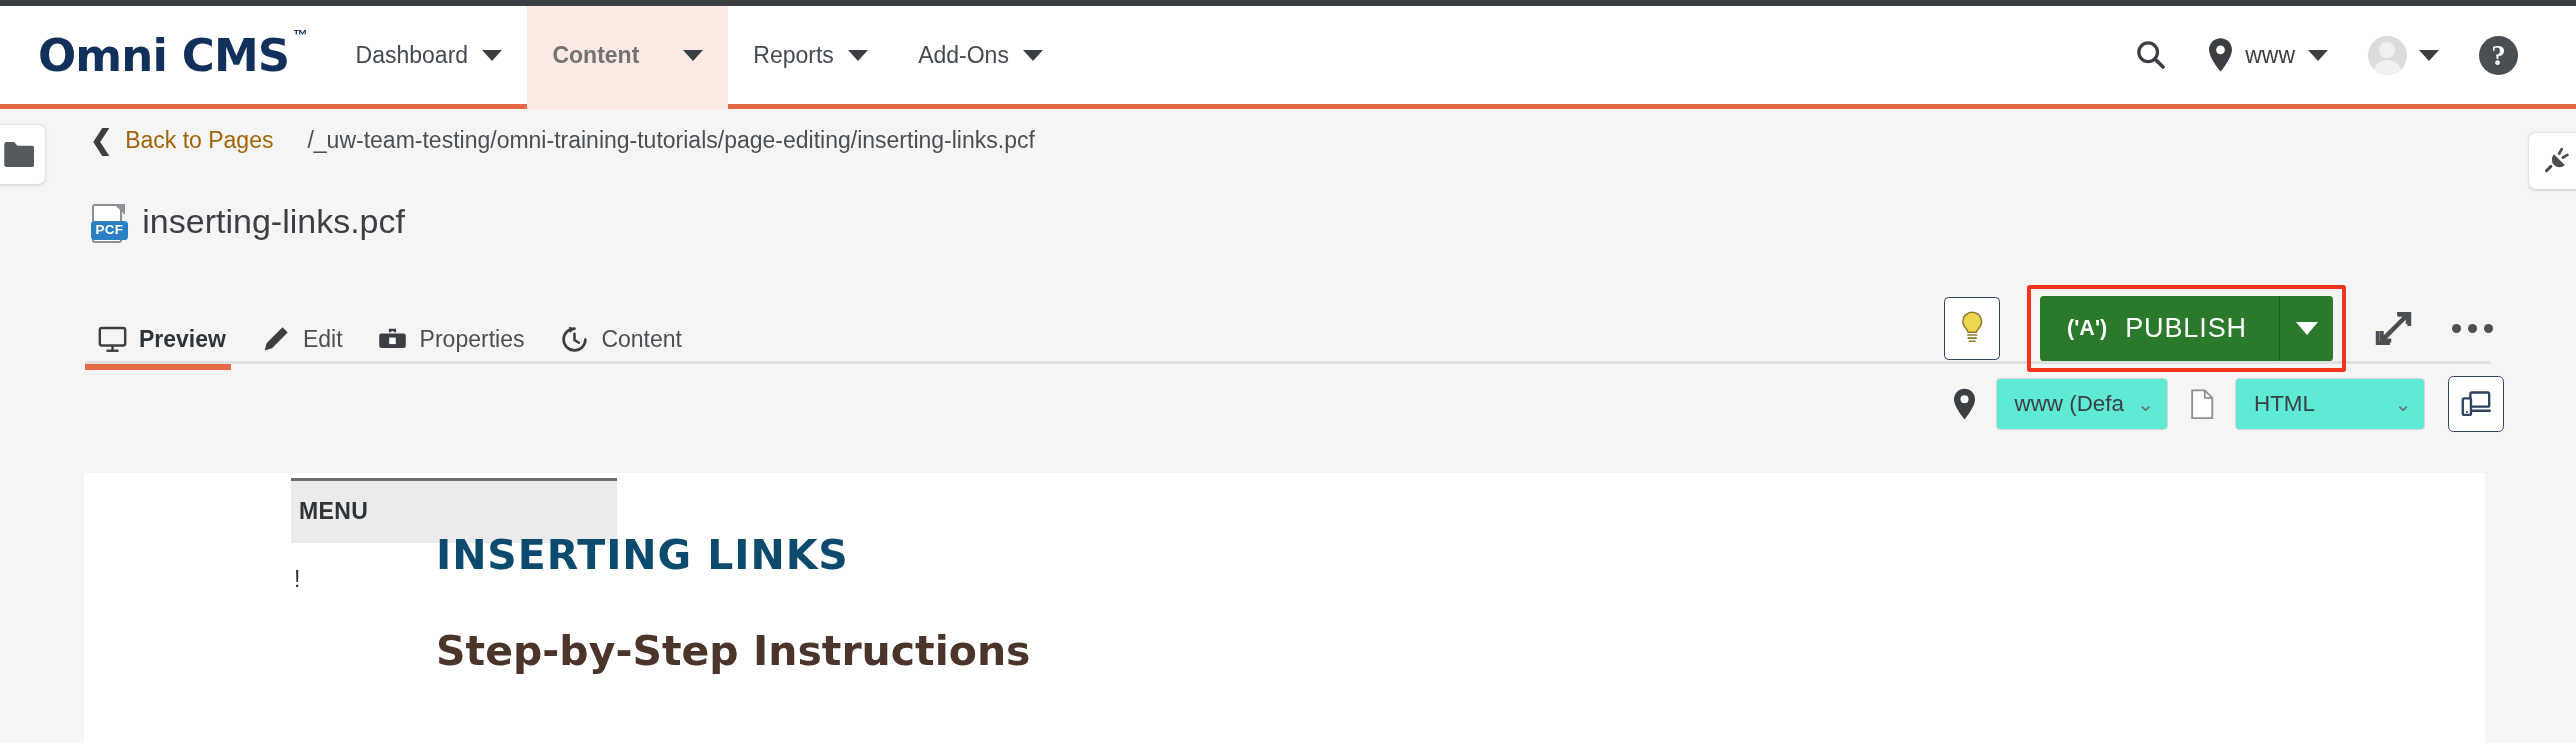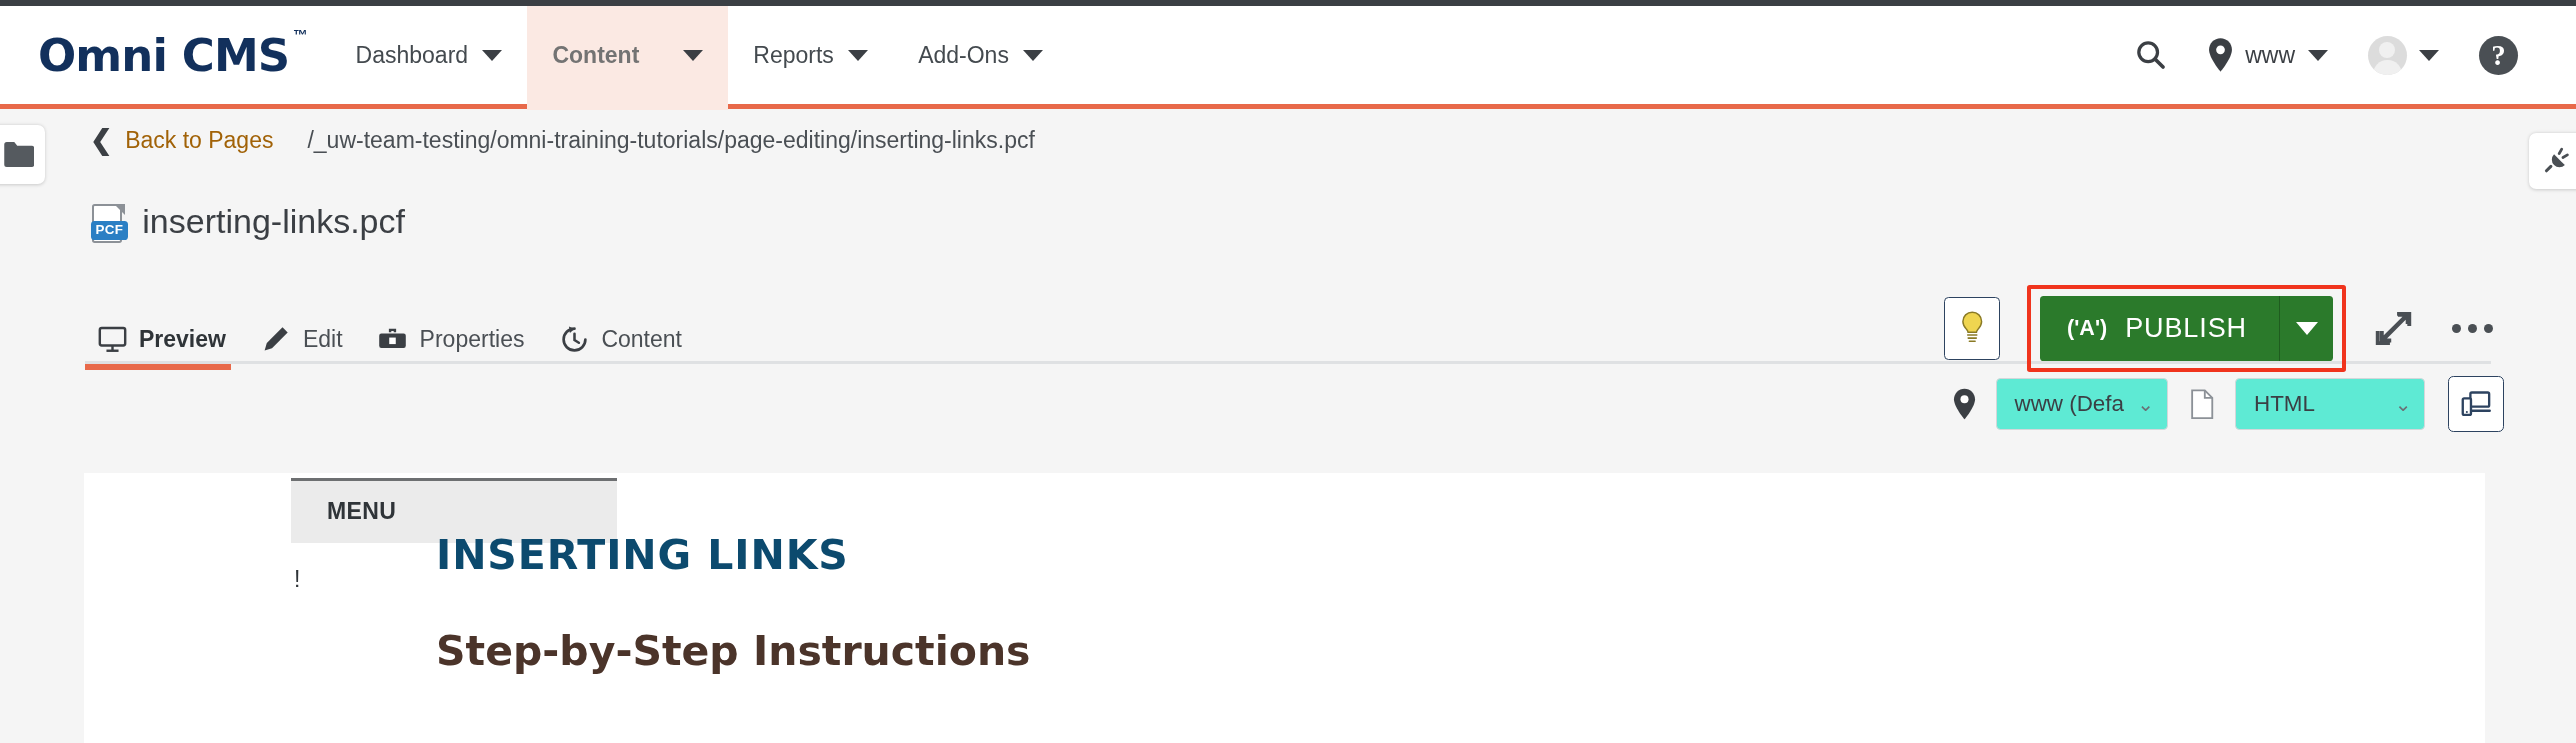--- a/index.html
+++ b/index.html
@@ -250,21 +250,21 @@
     width: 2401px; height: 271px; background: #ffffff;
   }
   .menu-block {
     position: absolute; left: 207px; top: 4.5px;
     width: 326px; height: 65px;
     background: #ebebeb; border-top: 3.6px solid #6d6f71;
     display: flex; align-items: center;
   }
   .menu-label {
     font-size: 23px; font-weight: 700; color: #2f3438;
-    letter-spacing: 0.4px; margin-left: 36px;
+    letter-spacing: 0.4px; margin-left: 8px;
   }
   .bang {
     position: absolute; left: 210px; top: 93px;
     font-size: 23px; color: #2f3438;
   }
   .h1-prev {
     position: absolute; left: 352px; top: 58px;
     font-size: 41px; font-weight: 700; color: #0c4a6e;
     letter-spacing: 0.9px;
     font-family: "DejaVu Sans", sans-serif;

